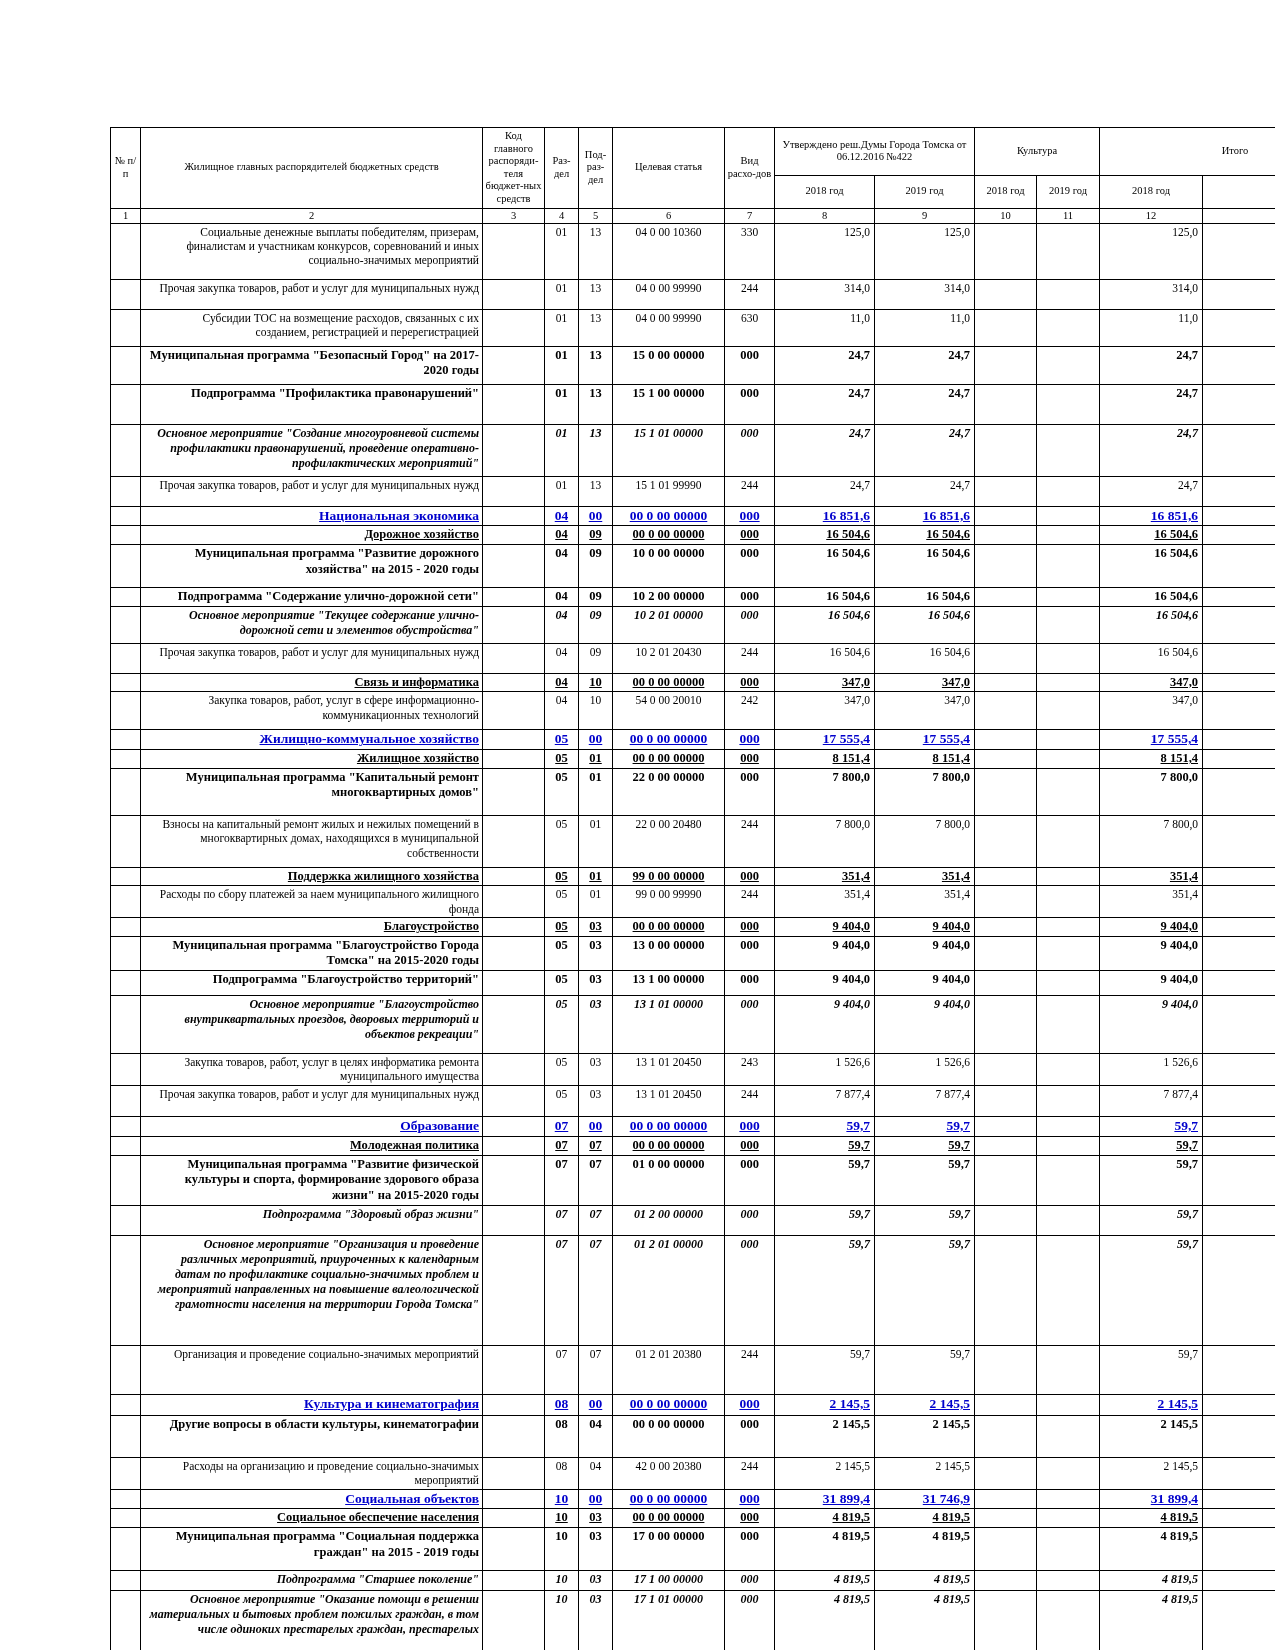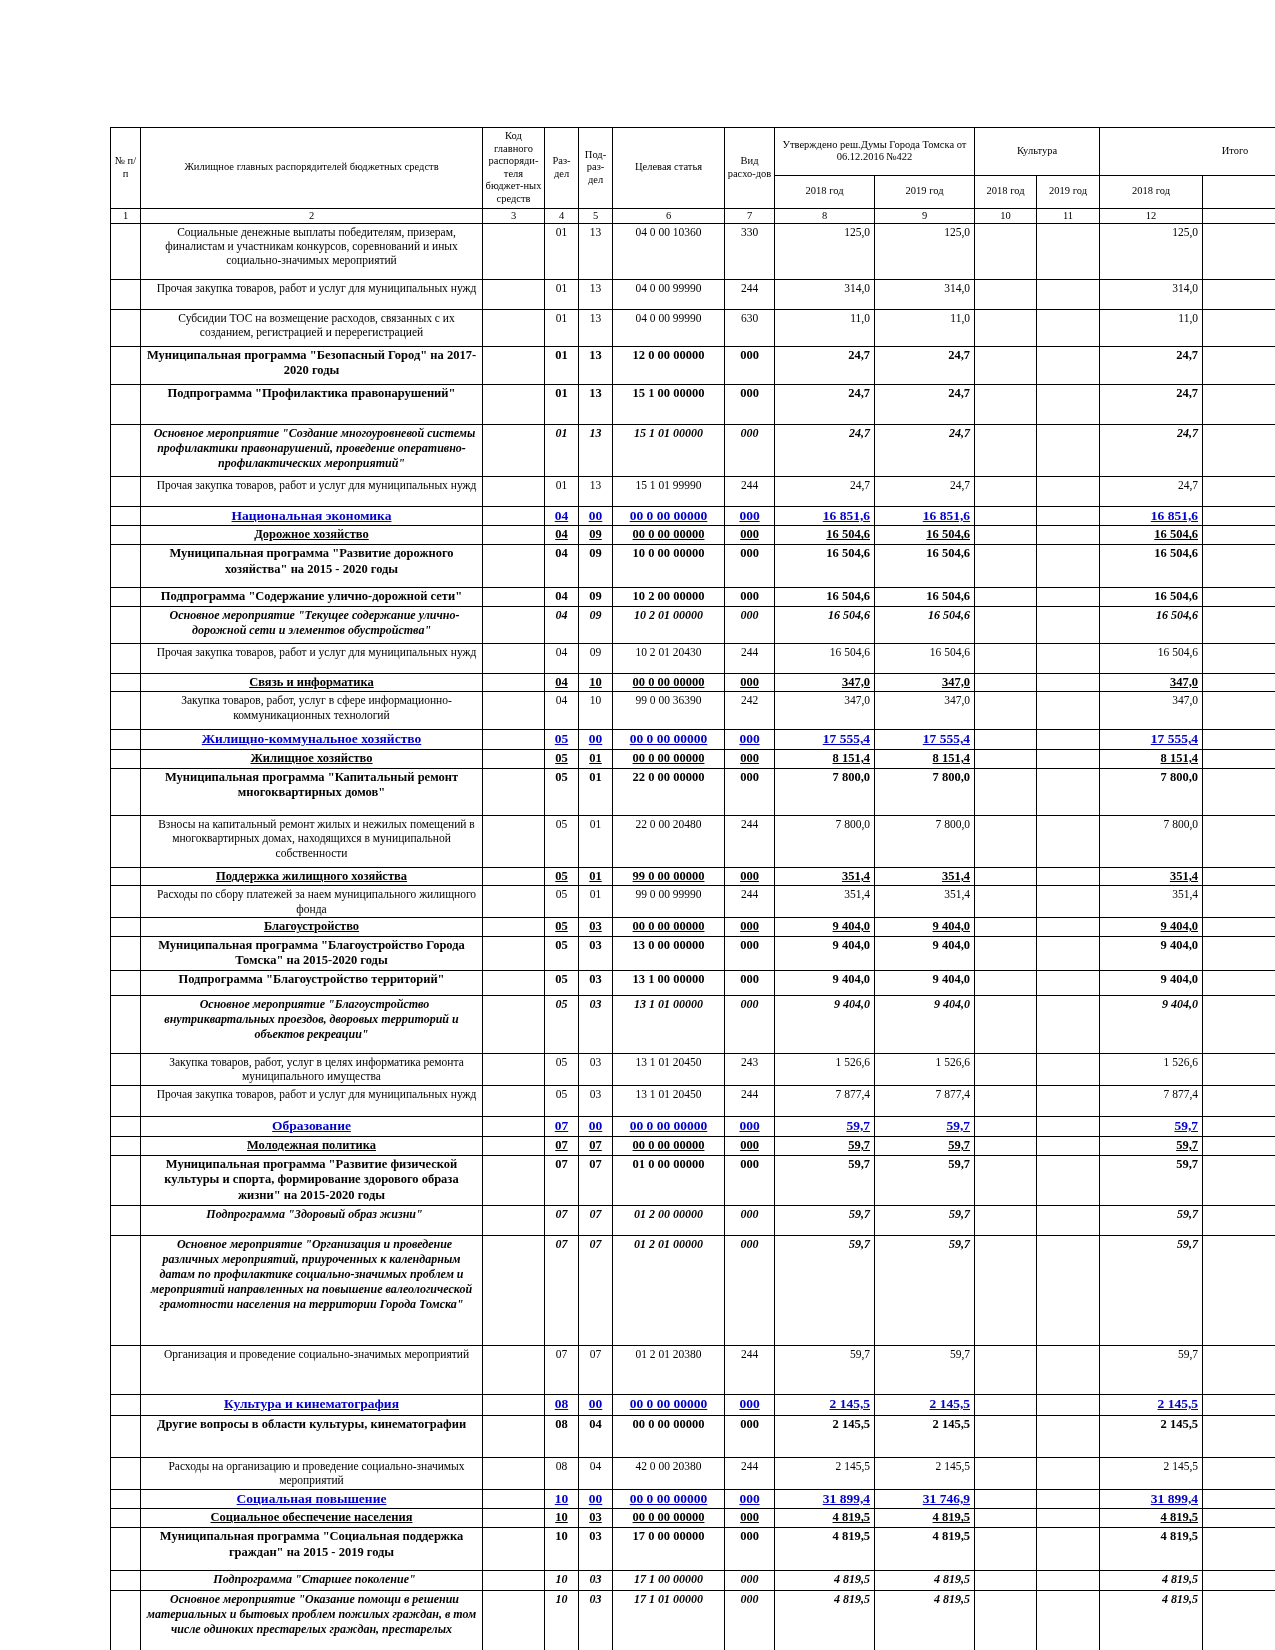--- a/index.html
+++ b/index.html
@@ -43,21 +43,21 @@
     vertical-align: middle;
     padding: 0 2px;
   }
   
   tbody td {
     font-size: 11.5px;
     line-height: 1.25;
     vertical-align: top;
     padding: 1px 3px 1px 3px;
   }
-  td.c-name { text-align: center; }
+  td.c-name { text-align: right; }
   td.c-rz, td.c-pr, td.c-cs, td.c-vr, td.c-code, td.c-num { text-align: center; }
   td.c-money, td.c-adj { text-align: right; padding-right: 4px; }
   
   tr.r-plain td.c-name { text-indent: 10px; }
   tr.r-bold td { font-weight: bold; font-size: 12.5px; }
   tr.r-bolditalic td { font-weight: bold; font-style: italic; font-size: 12px; }
   tr.r-bolditalic td.c-name { text-indent: 6px; }
   tr.r-subsection td {
     font-weight: bold;
     font-size: 12.5px;
@@ -172,21 +172,21 @@
           <td class="c-adj"></td>
           <td class="c-money">11,0</td>
           <td class="c-last"></td>
         </tr>
         <tr class="r-bold" style="height: 38px;">
           <td class="c-num"></td>
           <td class="c-name">Муниципальная программа "Безопасный Город" на 2017-2020 годы</td>
           <td class="c-code"></td>
           <td class="c-rz">01</td>
           <td class="c-pr">13</td>
-          <td class="c-cs">12 0 00 00000</td>
+          <td class="c-cs">15 0 00 00000</td>
           <td class="c-vr">000</td>
           <td class="c-money">24,7</td>
           <td class="c-money">24,7</td>
           <td class="c-adj"></td>
           <td class="c-adj"></td>
           <td class="c-money">24,7</td>
           <td class="c-last"></td>
         </tr>
         <tr class="r-bold" style="height: 40px;">
           <td class="c-num"></td>
@@ -337,21 +337,21 @@
           <td class="c-adj"></td>
           <td class="c-money">347,0</td>
           <td class="c-last"></td>
         </tr>
         <tr class="r-plain" style="height: 38px;">
           <td class="c-num"></td>
           <td class="c-name">Закупка товаров, работ, услуг в сфере информационно-коммуникационных технологий</td>
           <td class="c-code"></td>
           <td class="c-rz">04</td>
           <td class="c-pr">10</td>
-          <td class="c-cs">99 0 00 36390</td>
+          <td class="c-cs">54 0 00 20010</td>
           <td class="c-vr">242</td>
           <td class="c-money">347,0</td>
           <td class="c-money">347,0</td>
           <td class="c-adj"></td>
           <td class="c-adj"></td>
           <td class="c-money">347,0</td>
           <td class="c-last"></td>
         </tr>
         <tr class="r-section" style="height: 17px;">
           <td class="c-num"></td>
@@ -663,21 +663,21 @@
           <td class="c-vr">244</td>
           <td class="c-money">2 145,5</td>
           <td class="c-money">2 145,5</td>
           <td class="c-adj"></td>
           <td class="c-adj"></td>
           <td class="c-money">2 145,5</td>
           <td class="c-last"></td>
         </tr>
         <tr class="r-section" style="height: 15px;">
           <td class="c-num"></td>
-          <td class="c-name">Социальная повышение</td>
+          <td class="c-name">Социальная объектов</td>
           <td class="c-code"></td>
           <td class="c-rz">10</td>
           <td class="c-pr">00</td>
           <td class="c-cs">00 0 00 00000</td>
           <td class="c-vr">000</td>
           <td class="c-money">31 899,4</td>
           <td class="c-money">31 746,9</td>
           <td class="c-adj"></td>
           <td class="c-adj"></td>
           <td class="c-money">31 899,4</td>

